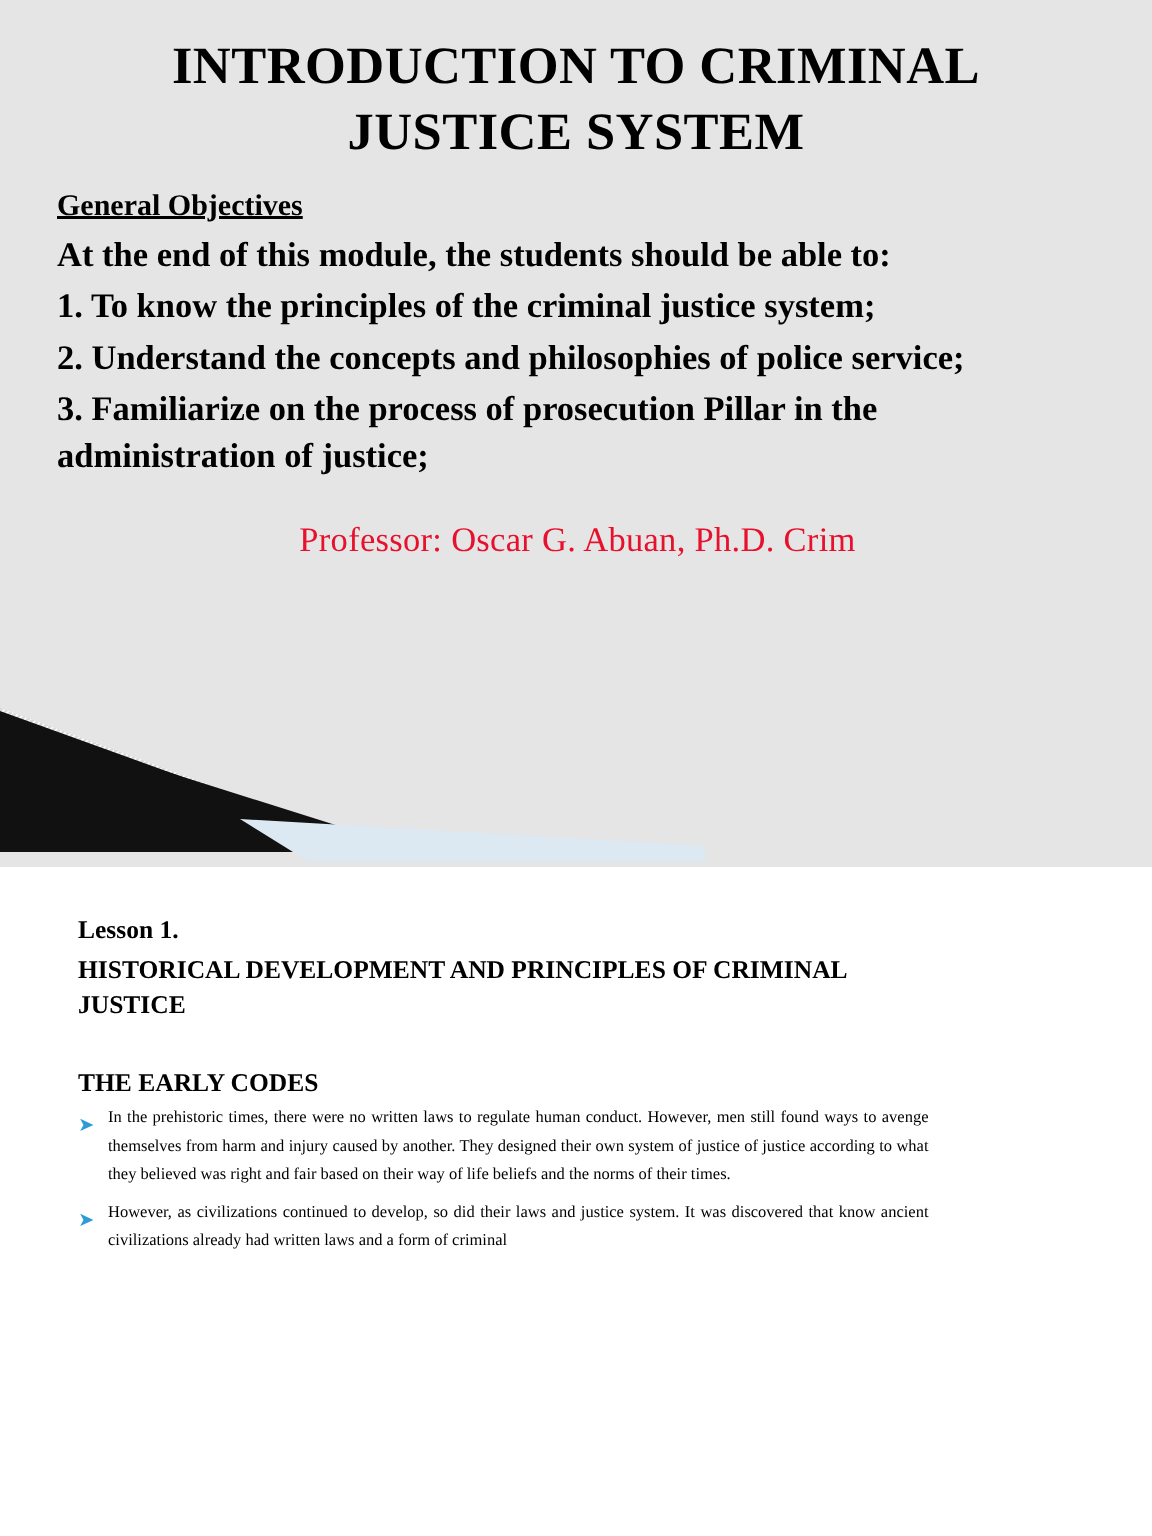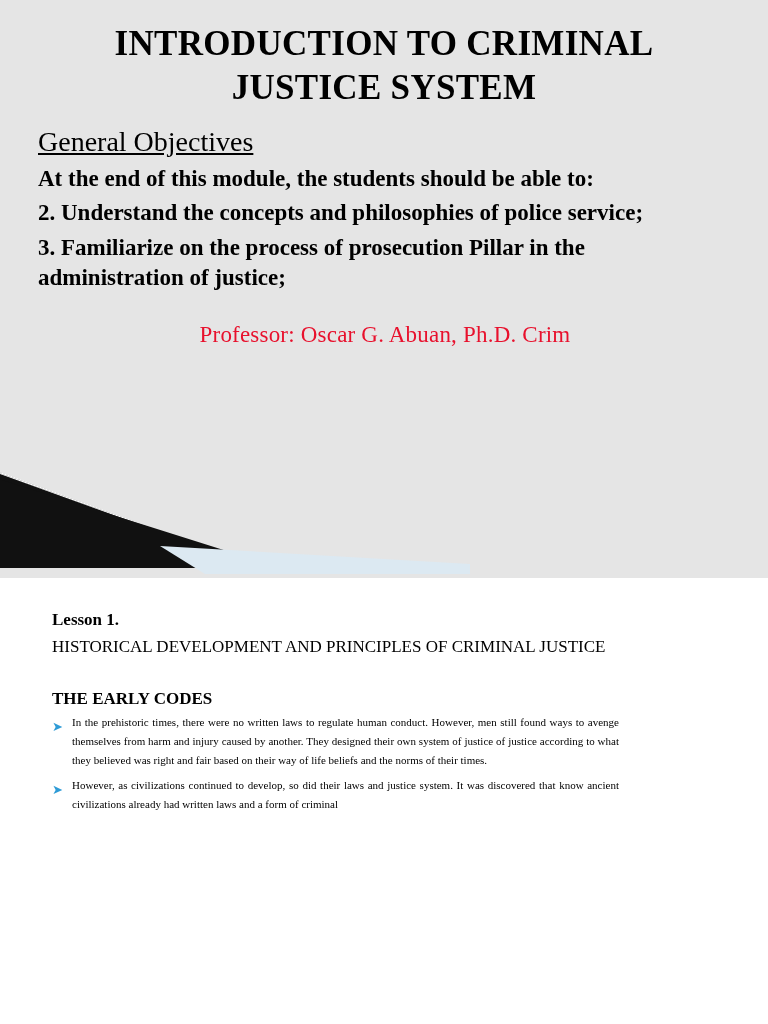--- a/index.html
+++ b/index.html
@@ -33,22 +33,22 @@
     line-height: 1.25;
     letter-spacing: 0.3px;
     margin: 22px 44px 0 44px;
   }
 
   .body-block {
     margin: 16px 36px 0 38px;
   }
 
   .objectives-heading {
-    font-weight: normal;
-    font-size: 28px;
+    font-weight: bold;
+    font-size: 20px;
     text-decoration: underline;
     margin-bottom: 6px;
   }
 
   .obj-line {
     font-size: 23px;
     line-height: 1.33;
     margin-bottom: 4px;
     font-weight: bold;
   }
@@ -86,21 +86,21 @@
     box-sizing: border-box;
     background: #ffffff;
   }
 
   .lesson-label {
     font-weight: bold;
     font-size: 17px;
     margin-bottom: 6px;
   }
   .lesson-heading {
-    font-weight: normal;
+    font-weight: bold;
     font-size: 17px;
     line-height: 1.35;
   }
   .early-codes {
     font-weight: bold;
     font-size: 17px;
     margin-top: 30px;
     margin-bottom: 4px;
   }
 
@@ -127,20 +127,21 @@
 </head>
 <body>
 
 <div class="slide-one">
 
   <div class="slide-title">INTRODUCTION TO CRIMINAL JUSTICE SYSTEM</div>
 
   <div class="body-block">
     <div class="objectives-heading">General Objectives</div>
     <div class="obj-line">At the end of this module, the students should be able to:</div>
+    <div class="obj-line">1. To know the principles of the criminal justice system;</div>
     <div class="obj-line">2. Understand the concepts and philosophies of police service;</div>
     <div class="obj-line">3. Familiarize on the process of prosecution Pillar in the administration of justice;</div>
     <div class="professor-line">Professor: Oscar G. Abuan, Ph.D. Crim</div>
   </div>
 
   <svg class="corner-art" viewBox="0 0 470 110" preserveAspectRatio="none">
     <defs>
       <pattern id="hatch" width="4" height="4" patternUnits="userSpaceOnUse">
         <rect width="4" height="4" fill="#d8d8d8"></rect>
         <path d="M0,4 l4,-4" stroke="#ffffff" stroke-width="1.1"></path>

